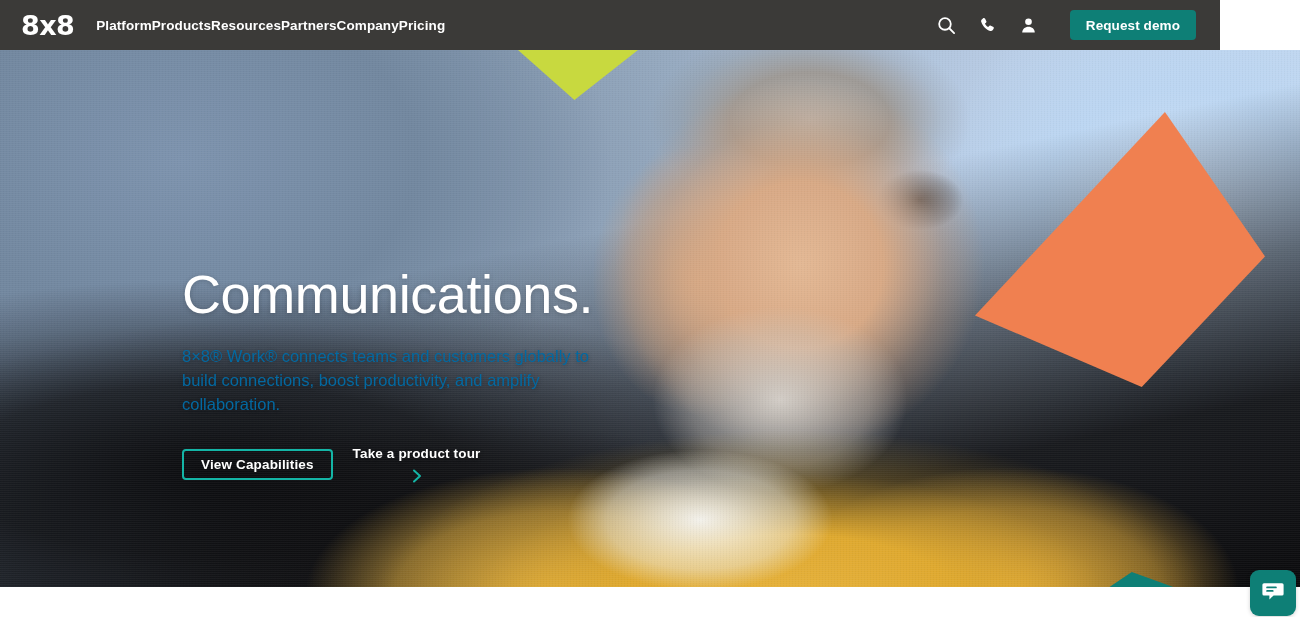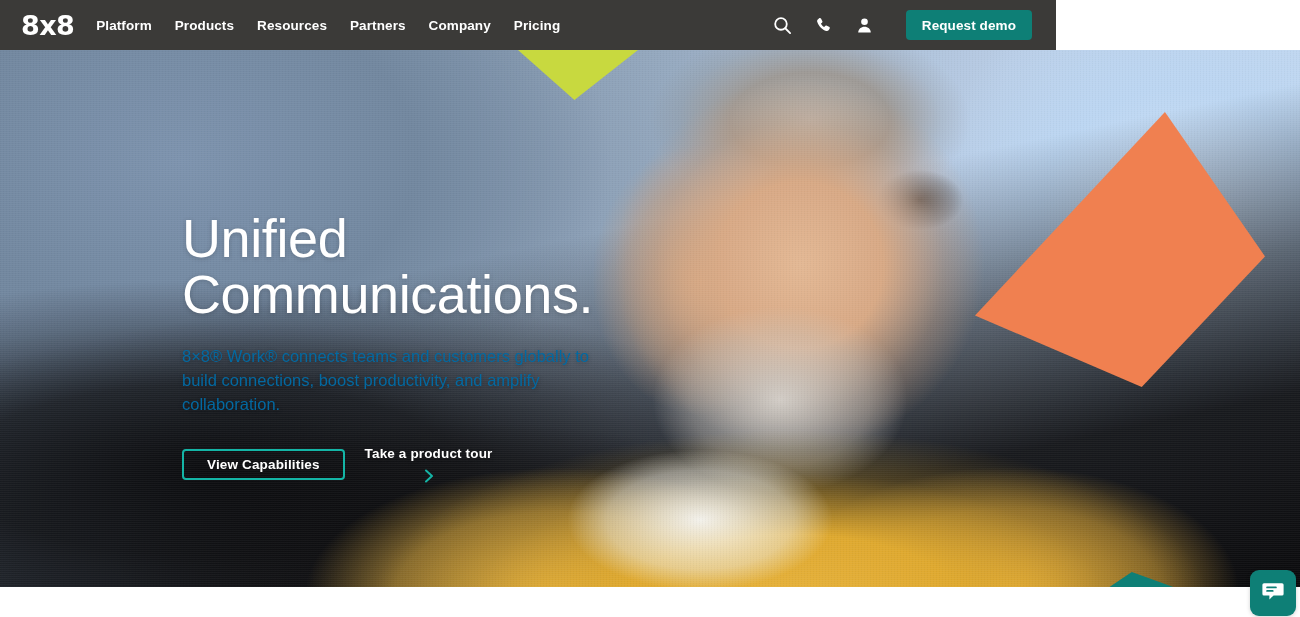--- a/index.html
+++ b/index.html
@@ -129,21 +129,21 @@
     top: 592px;
     width: 60px;
     height: 25px;
   }
 
   
   .navbar {
     position: absolute;
     left: 0;
     top: 0;
-    width: 1056px;
+    width: 1220px;
     height: 50px;
     background: #3b3a38;
     display: flex;
     align-items: center;
     z-index: 40;
   }
 
   .logo {
     margin-left: 21px;
     color: #ffffff;
@@ -152,21 +152,20 @@
     letter-spacing: -0.6px;
     line-height: 1;
     font-family: "DejaVu Sans", sans-serif;
     user-select: none;
   }
 
   .nav-links {
     display: flex;
     align-items: center;
     margin-left: 22px;
-    gap: 23px;
   }
 
   .nav-link {
     color: #ffffff;
     font-size: 13.5px;
     font-weight: 700;
     letter-spacing: 0.1px;
     text-decoration: none;
     white-space: nowrap;
     cursor: pointer;
@@ -243,21 +242,21 @@
 
   .btn-outline {
     background: transparent;
     border: 2px solid #14b5a6;
     border-radius: 4px;
     color: #ffffff;
     font-size: 13.5px;
     font-weight: 700;
     font-family: "Liberation Sans", sans-serif;
     height: 31px;
-    padding: 0 23px;
+    padding: 0 17px;
     cursor: pointer;
     white-space: nowrap;
     letter-spacing: 0.15px;
   }
 
   .btn-text {
     background: transparent;
     border: none;
     color: #ffffff;
     font-size: 13.5px;
@@ -358,21 +357,21 @@
           <circle cx="10" cy="6.1" r="3.5" fill="#ffffff"></circle>
           <path d="M3.4 17.3c0-3.6 3-6.1 6.6-6.1s6.6 2.5 6.6 6.1z" fill="#ffffff"></path>
         </svg>
       </div>
       <button class="demo-btn">Request demo</button>
     </div>
   </nav>
 
   <div class="hero-content">
     <h1 class="hero-title">
-      <span>Unified</span><br>
+      <br>
       <span>Communications.</span>
     </h1>
 
     <p class="hero-sub">8×8® Work® connects teams and customers globally to build connections, boost productivity, and amplify collaboration.</p>
 
     <div class="hero-ctas">
       <button class="btn-outline">View Capabilities</button>
       <button class="btn-text">
         <span>Take a product tour</span>
         <span class="chev">

